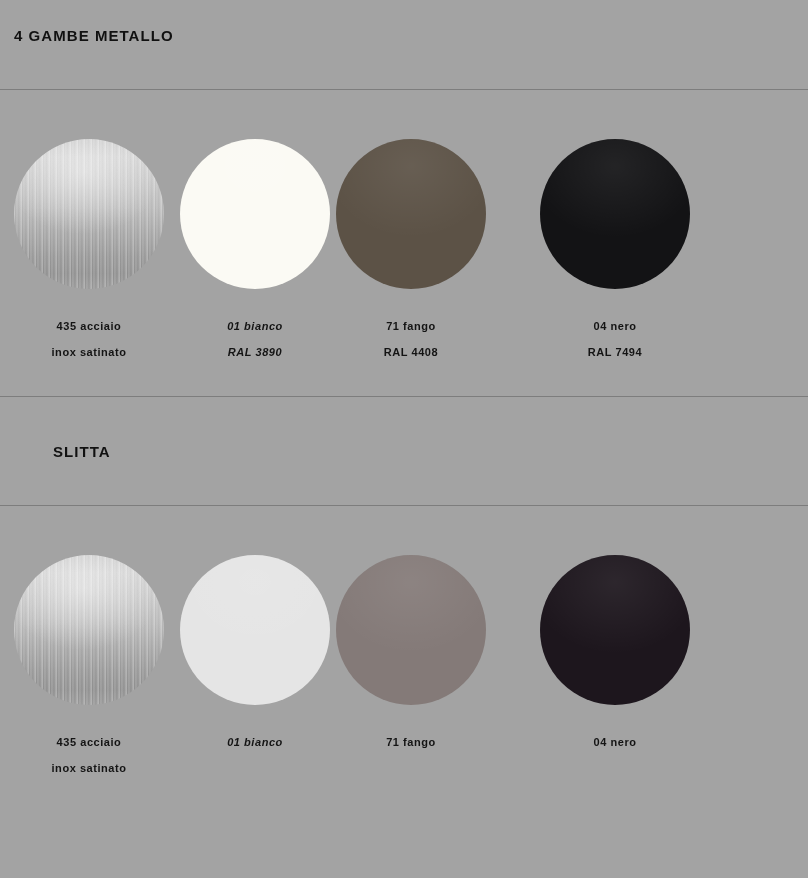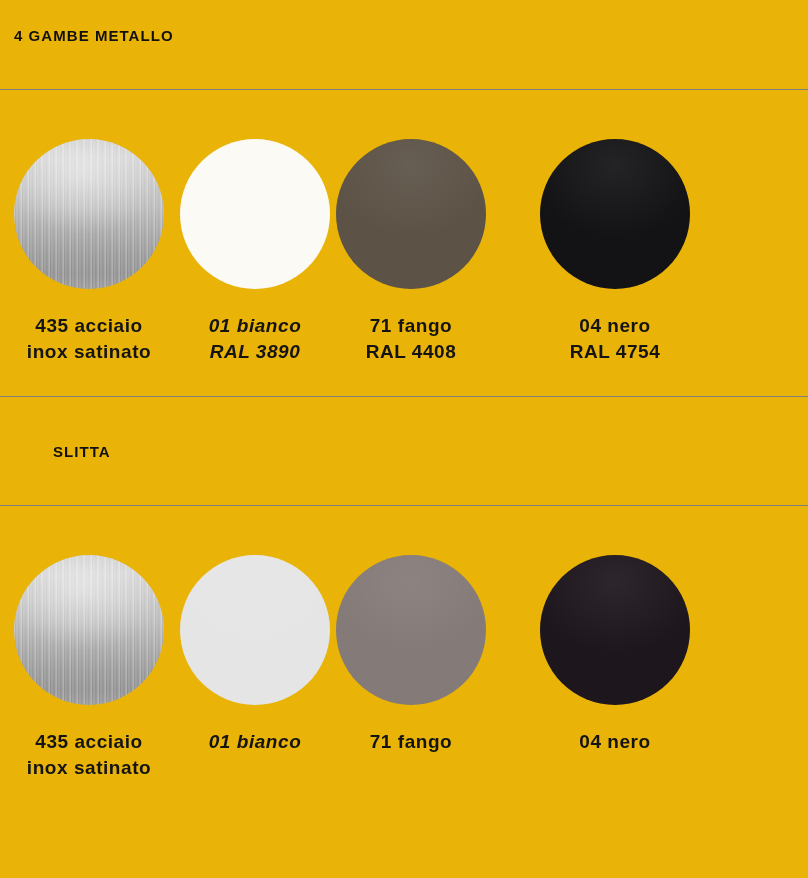--- a/index.html
+++ b/index.html
@@ -13,21 +13,21 @@
     background: #efefef;
     font-family: "Liberation Sans", sans-serif;
     -webkit-font-smoothing: antialiased;
     overflow: hidden;
   }
 
   .page {
     position: relative;
     width: 808px;
     height: 878px;
-    background: #eab308;
+    background: #a3a3a3;
   }
 
   
   .section-title {
     position: absolute;
     left: 14px;
     font-size: 15px;
     font-weight: bold;
     letter-spacing: 1.05px;
     color: #111111;
@@ -120,21 +120,21 @@
     border-radius: 50%;
     background: radial-gradient(ellipse 95% 80% at 50% 18%,
       rgba(255,255,255,0.07) 0%,
       rgba(255,255,255,0.00) 60%);
   }
 
   
   .label {
     margin-top: 24px;
     text-align: center;
-    font-size: 19px;
+    font-size: 11px;
     font-weight: bold;
     letter-spacing: 0.55px;
     line-height: 26px;
     color: #141414;
     white-space: nowrap;
   }
   .label .line2 { display: block; }
   .label .line2:empty { display: none; }
 </style>
 </head>
@@ -169,21 +169,21 @@
       <div class="label">
         <span>71 fango</span>
         <span class="line2">RAL 4408</span>
       </div>
     </div>
 
     <div class="swatch c3">
       <div class="disc flat" style="background:#131315"></div>
       <div class="label">
         <span>04 nero</span>
-        <span class="line2">RAL 4754</span>
+        <span class="line2">RAL 7494</span>
       </div>
     </div>
 
   </div>
 
   <div class="rule r2"></div>
 
   <div class="section-title t2">SLITTA</div>
 
   <div class="rule r3"></div>

